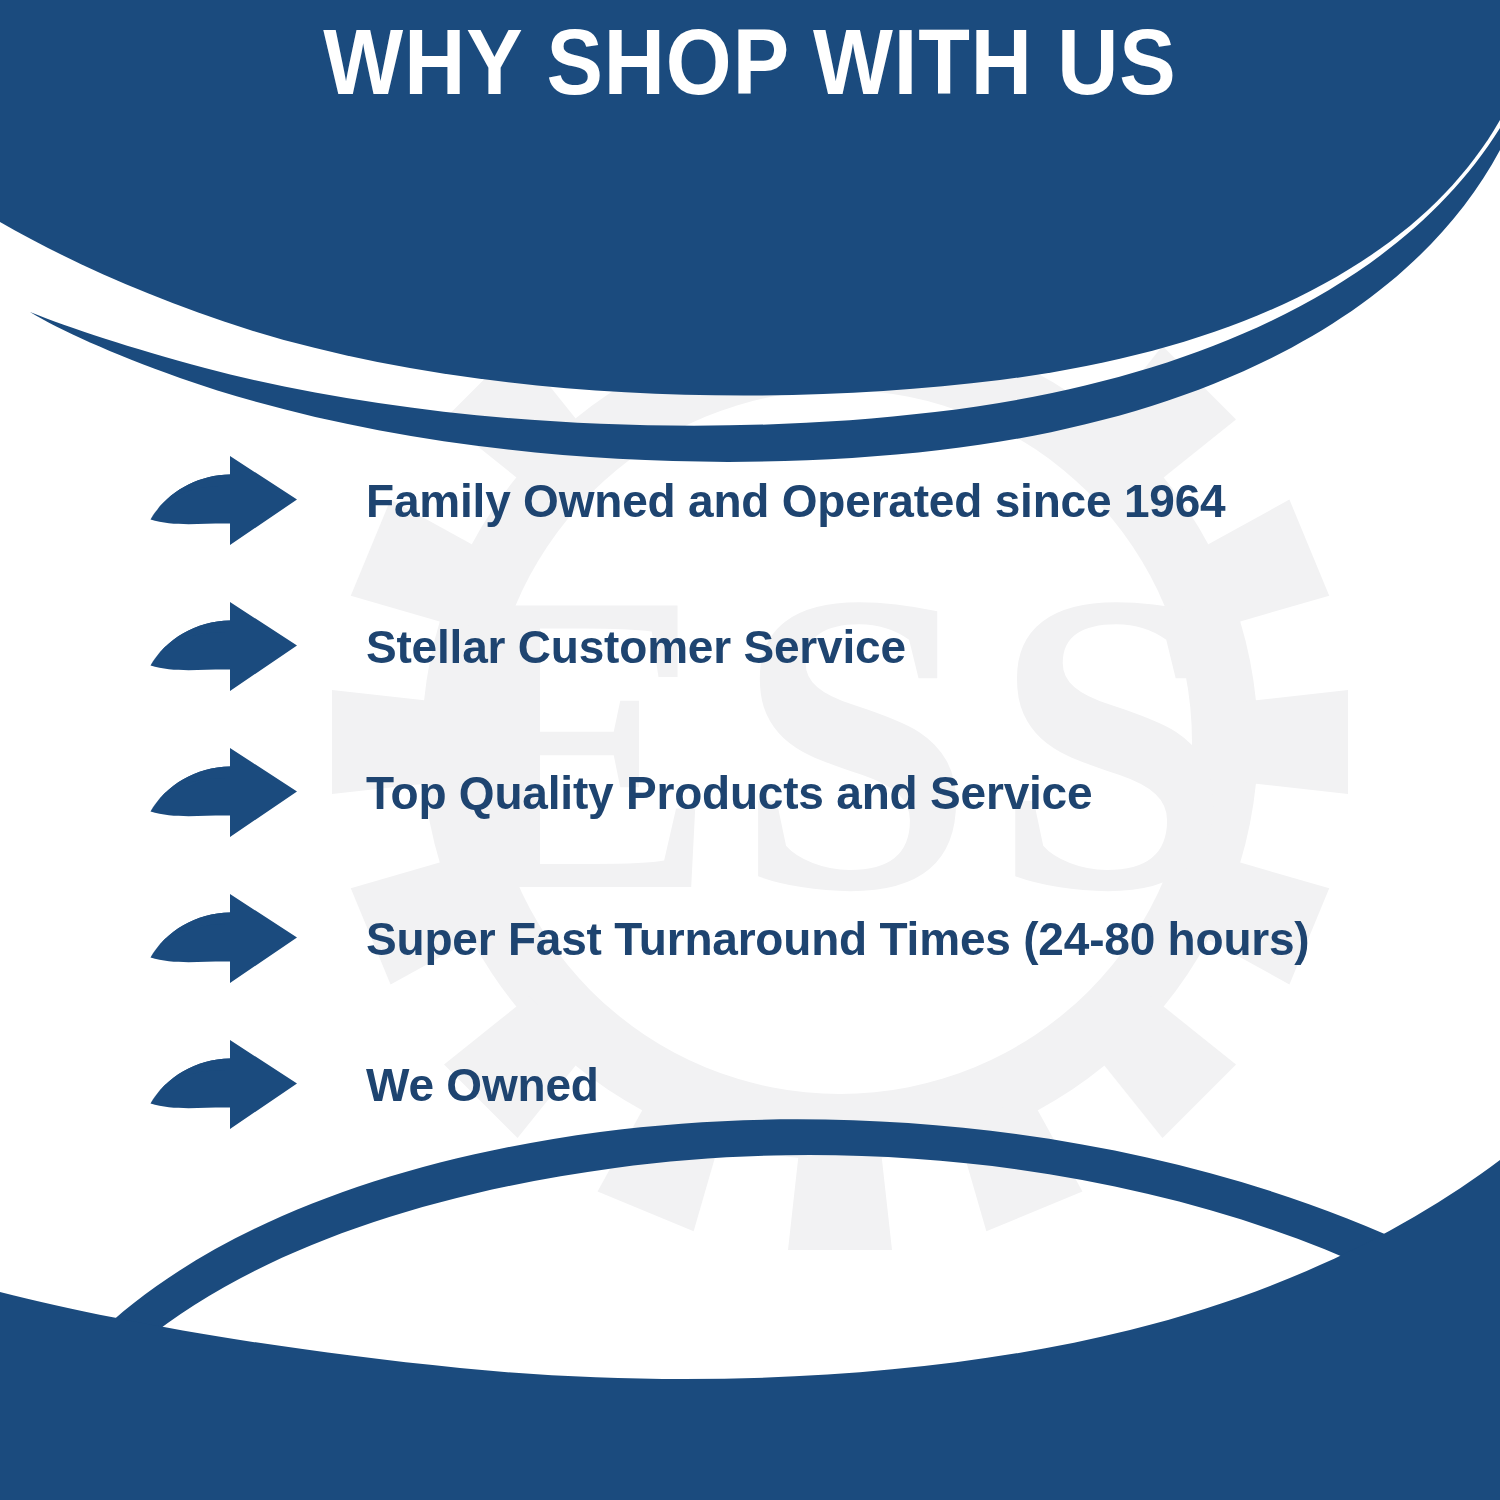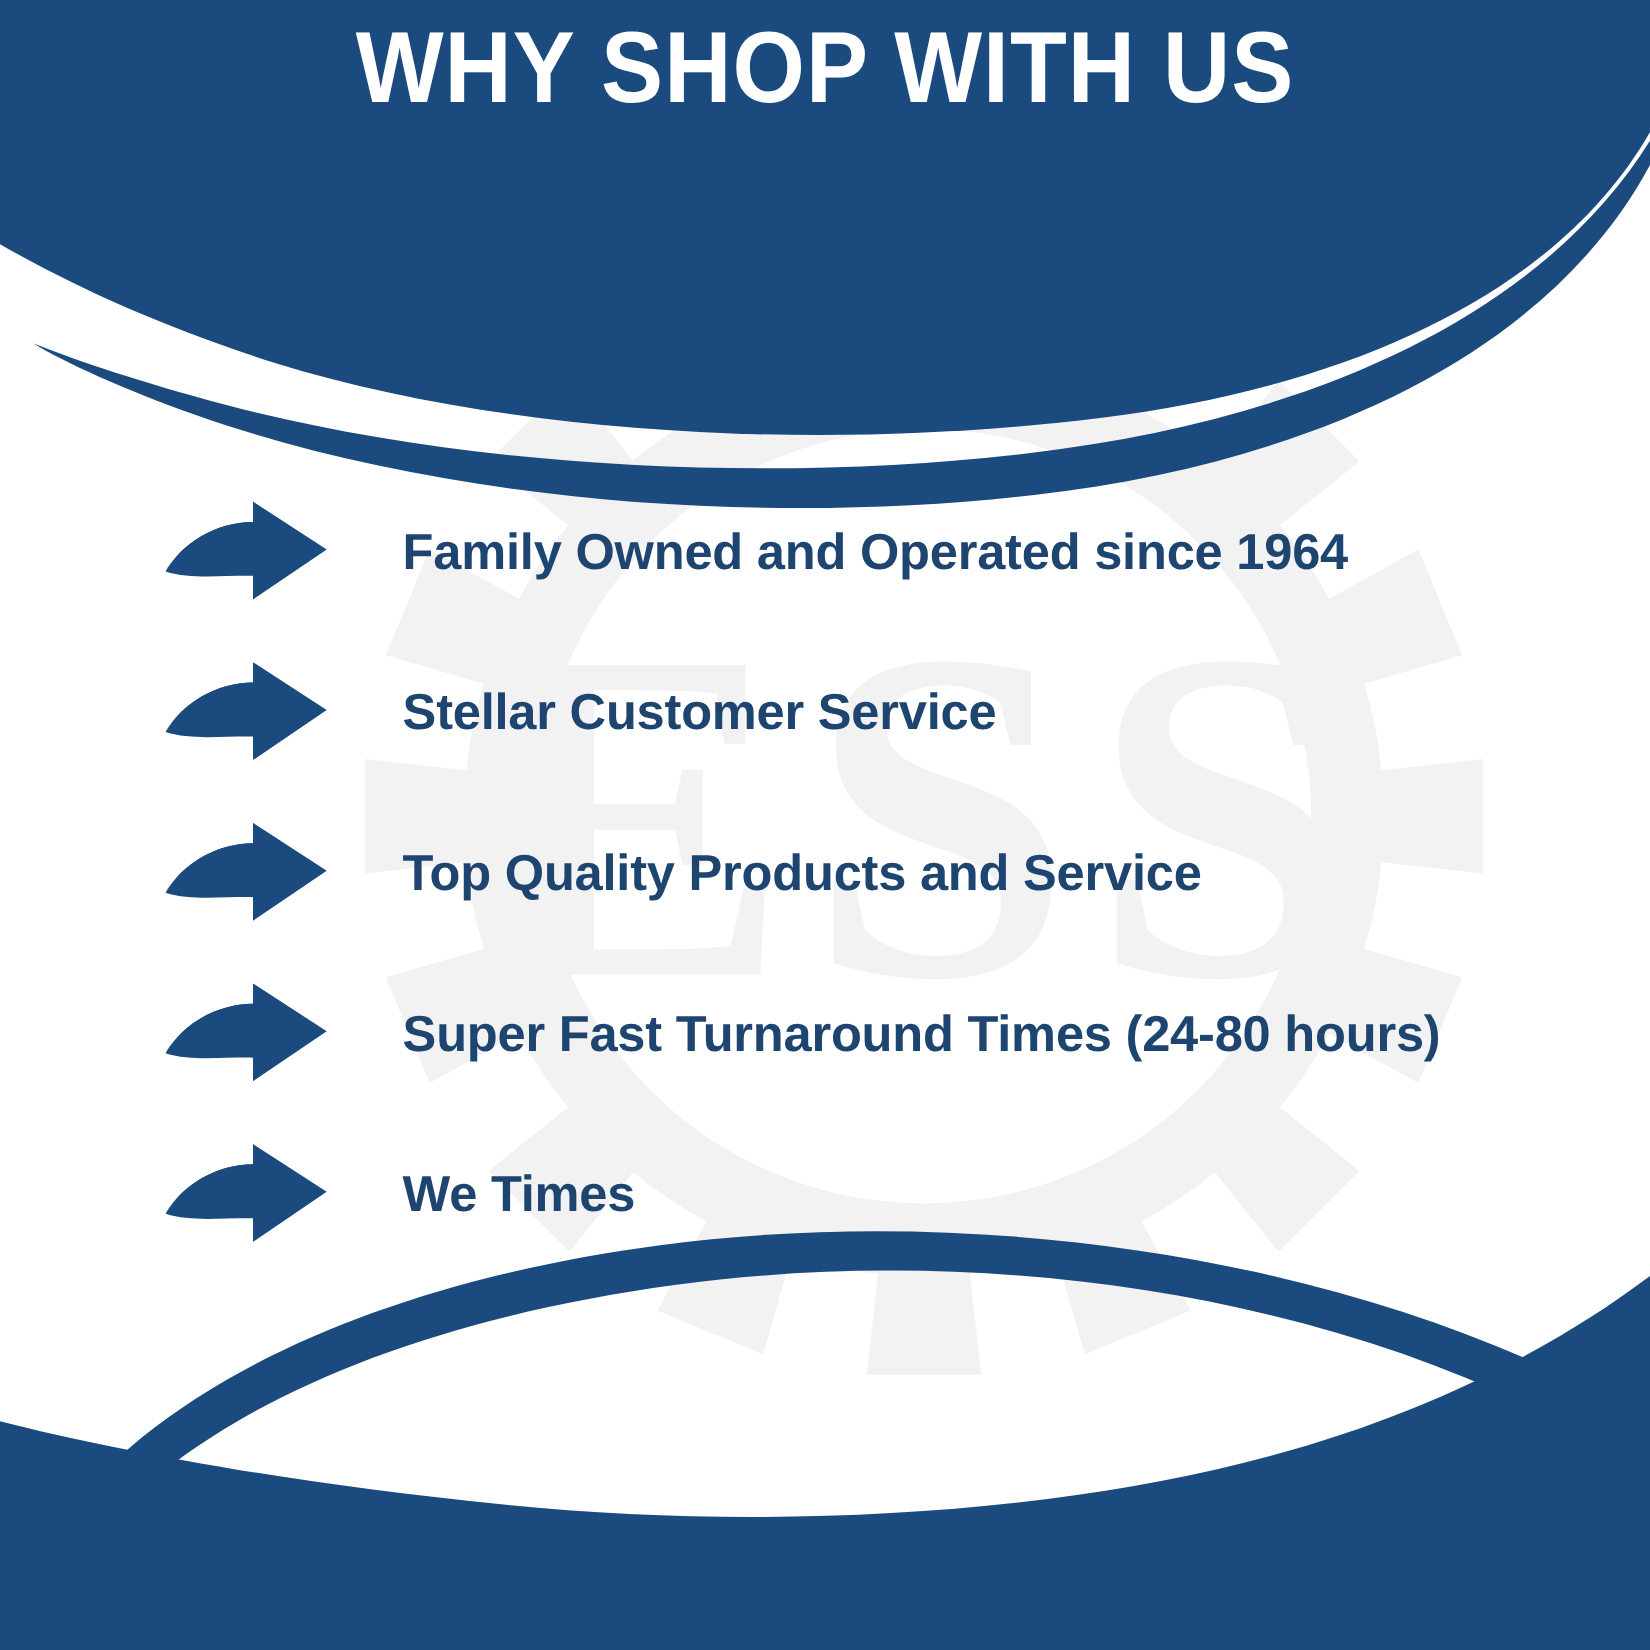--- a/index.html
+++ b/index.html
@@ -184,18 +184,18 @@
         <path fill="#1B4B7E" d="M0.5,64.5 C10,46 34,30 80,31 L80,19.5 C46,20 16,38 0.5,64.5 Z"></path>
       </svg>
       <span class="benefit-text">Super Fast Turnaround Times (24-80 hours)</span>
     </li>
 
     <li class="benefit-row">
       <svg class="arrow-icon" viewBox="0 0 148 92" aria-hidden="true">
         <path fill="#1B4B7E" d="M0.5,64.5 C16,38 46,20 80,19.5 L80,1 L147,44.5 L80,90 L80,68.5 C52,68 24,72 0.5,64.5 Z"></path>
         <path fill="#1B4B7E" d="M0.5,64.5 C10,46 34,30 80,31 L80,19.5 C46,20 16,38 0.5,64.5 Z"></path>
       </svg>
-      <span class="benefit-text">We Times</span>
+      <span class="benefit-text">We Owned</span>
     </li>
 
   </ul>
 
 </div>
 
 </body></html>

